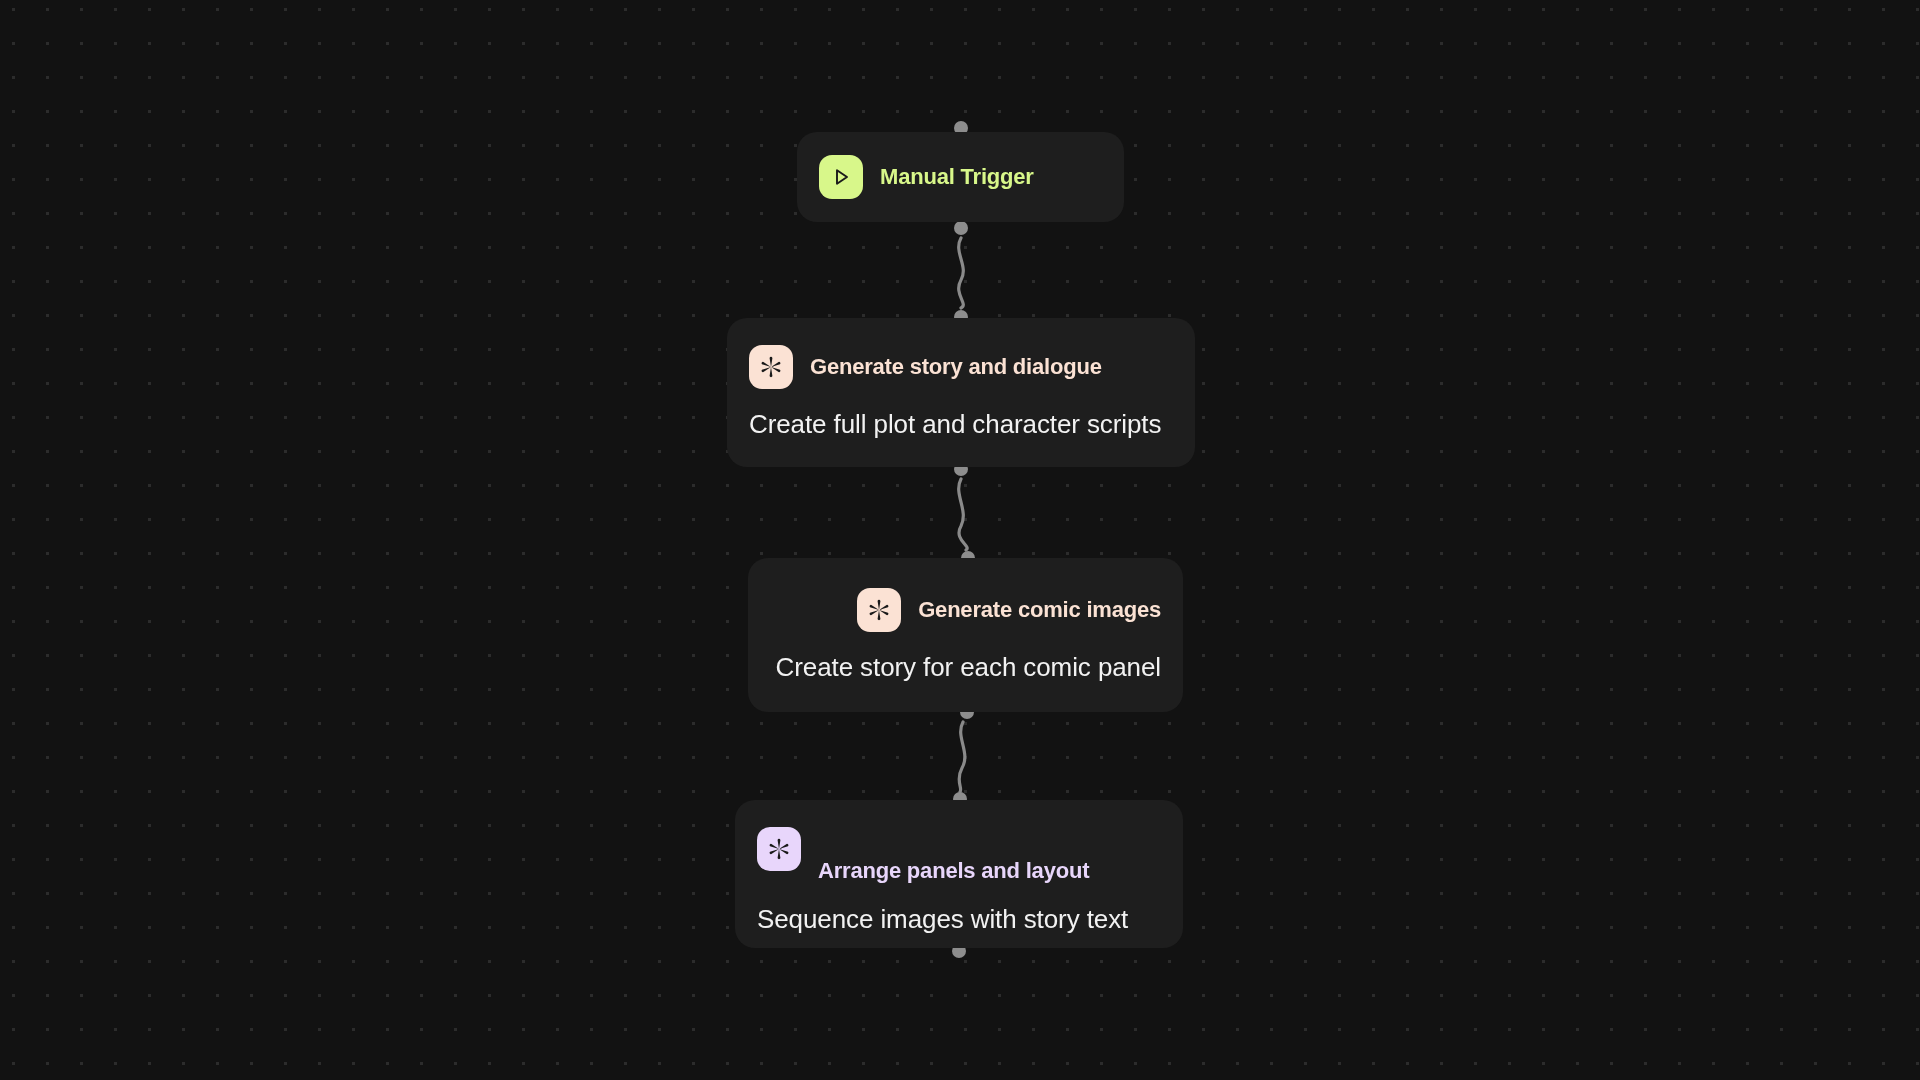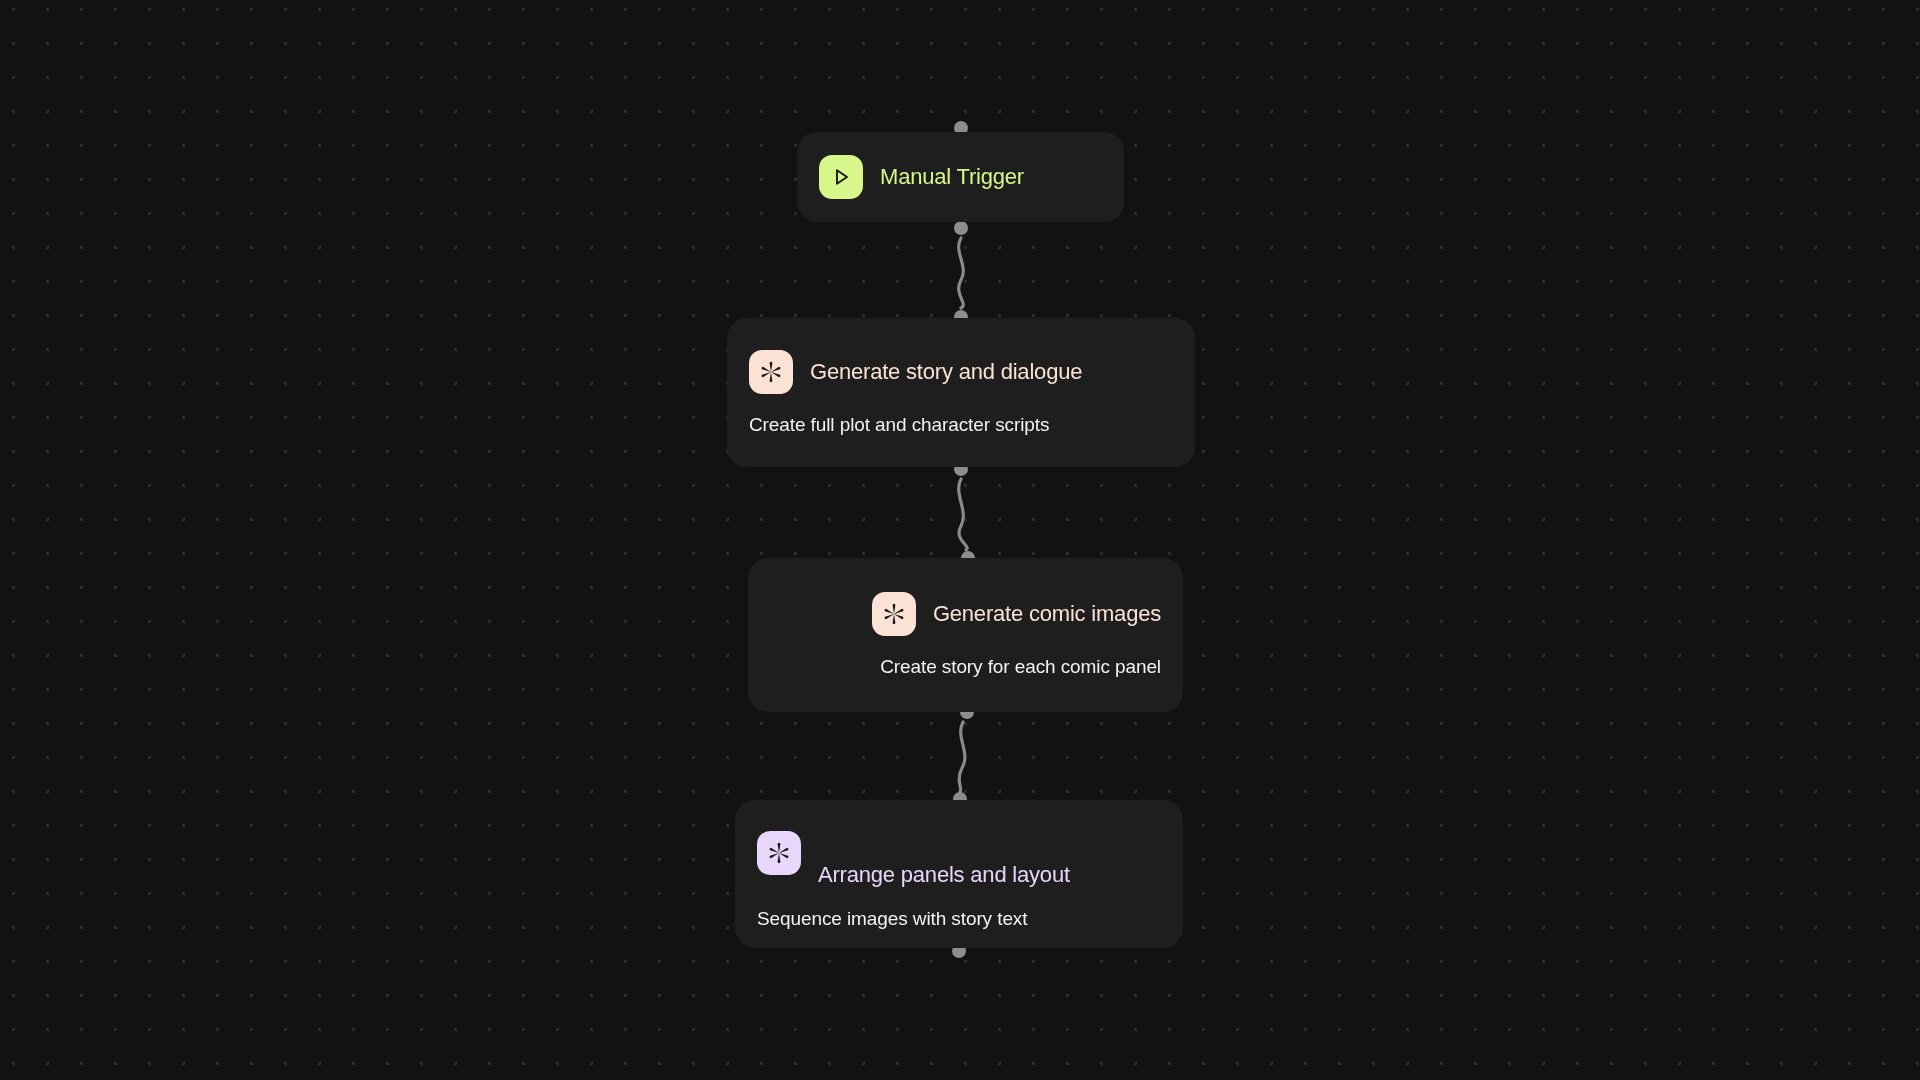--- a/index.html
+++ b/index.html
@@ -63,27 +63,27 @@
     width: 44px;
     height: 44px;
     border-radius: 13px;
     flex: 0 0 auto;
     display: flex;
     align-items: center;
     justify-content: center;
   }
   .node-title {
     font-size: 22px;
-    font-weight: 400;
+    font-weight: 700;
     letter-spacing: -0.2px;
     white-space: nowrap;
   }
   .node-desc {
     margin-top: 20px;
-    font-size: 19px;
+    font-size: 26px;
     font-weight: 400;
     color: #f2f2f2;
     letter-spacing: -0.1px;
     white-space: nowrap;
   }
 
   
   #node-trigger  { left: 797px; top: 132px;  width: 327px; height: 90px;  padding-top: 0; padding-bottom: 0; }
   #node-story    { left: 727px; top: 318px;  width: 468px; height: 149px; }
   #node-images   { left: 748px; top: 558px;  width: 435px; height: 154px; align-items: flex-end; }

